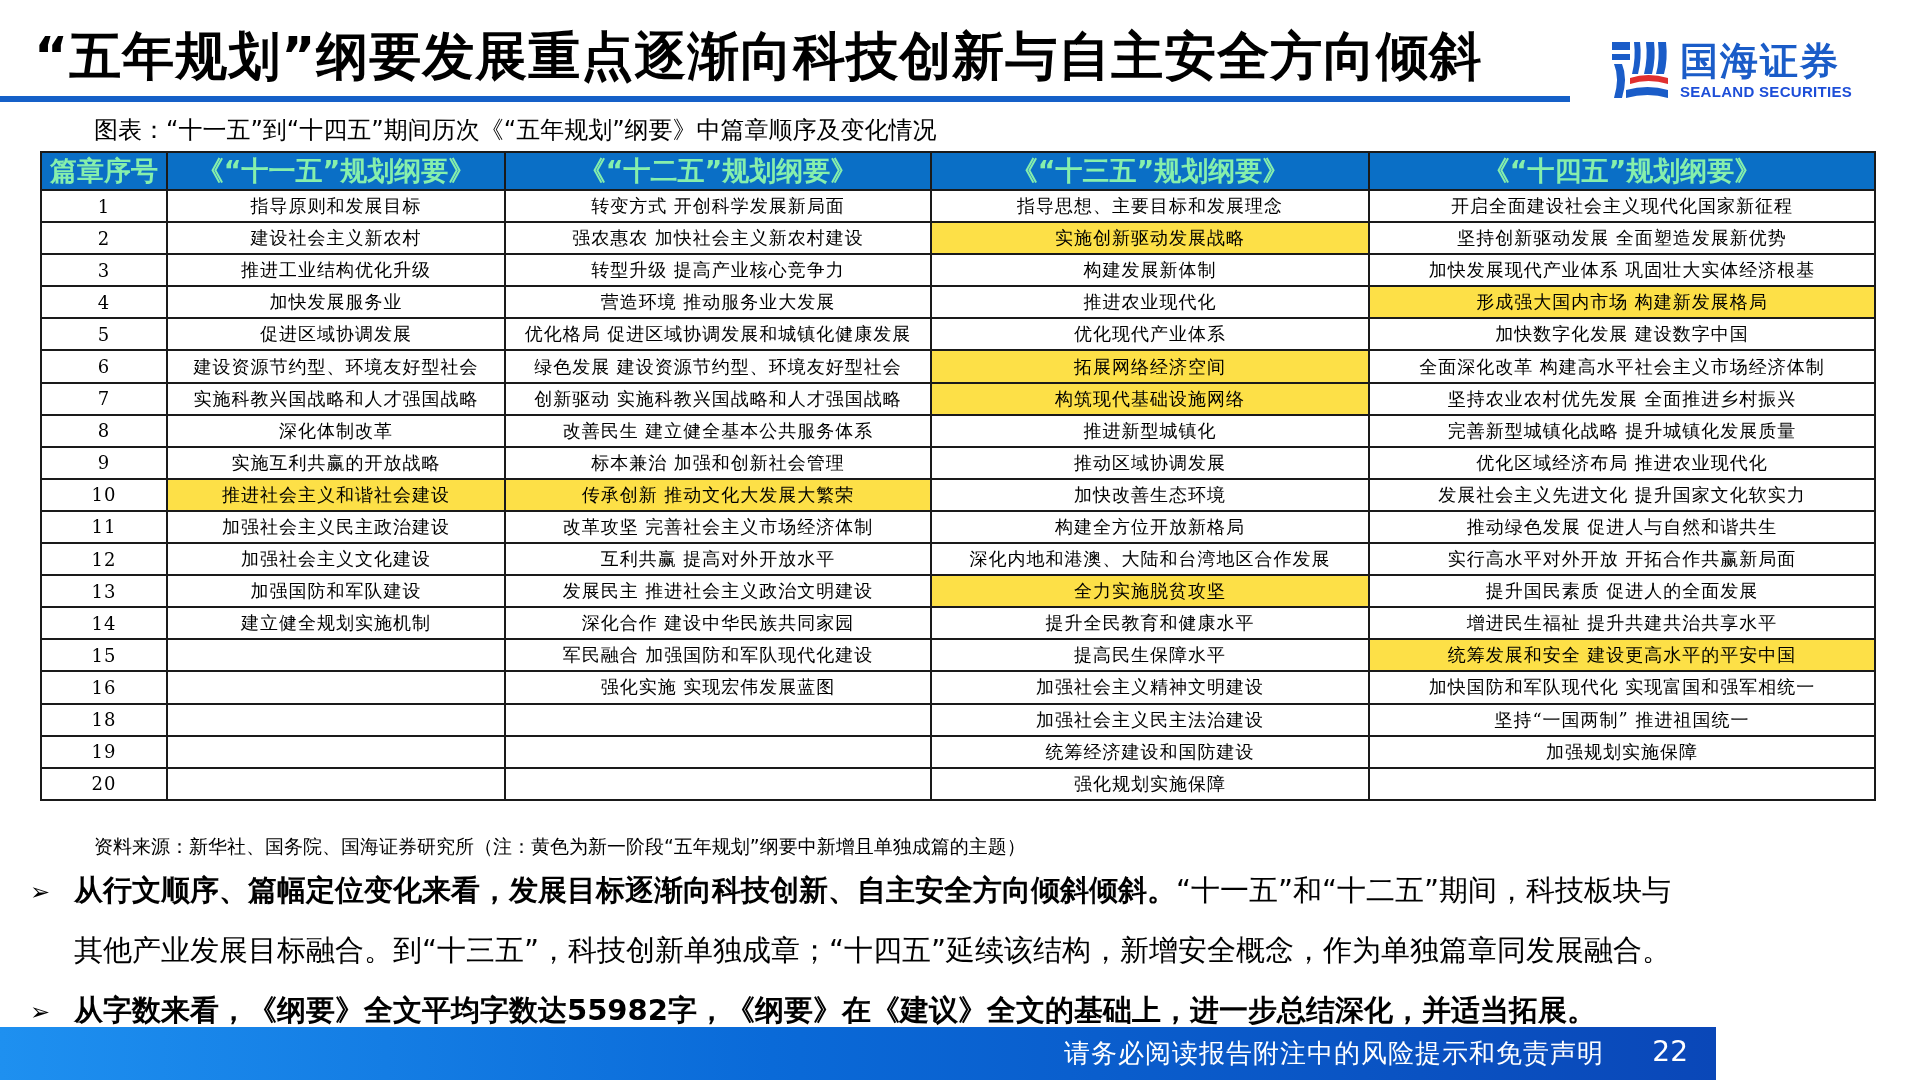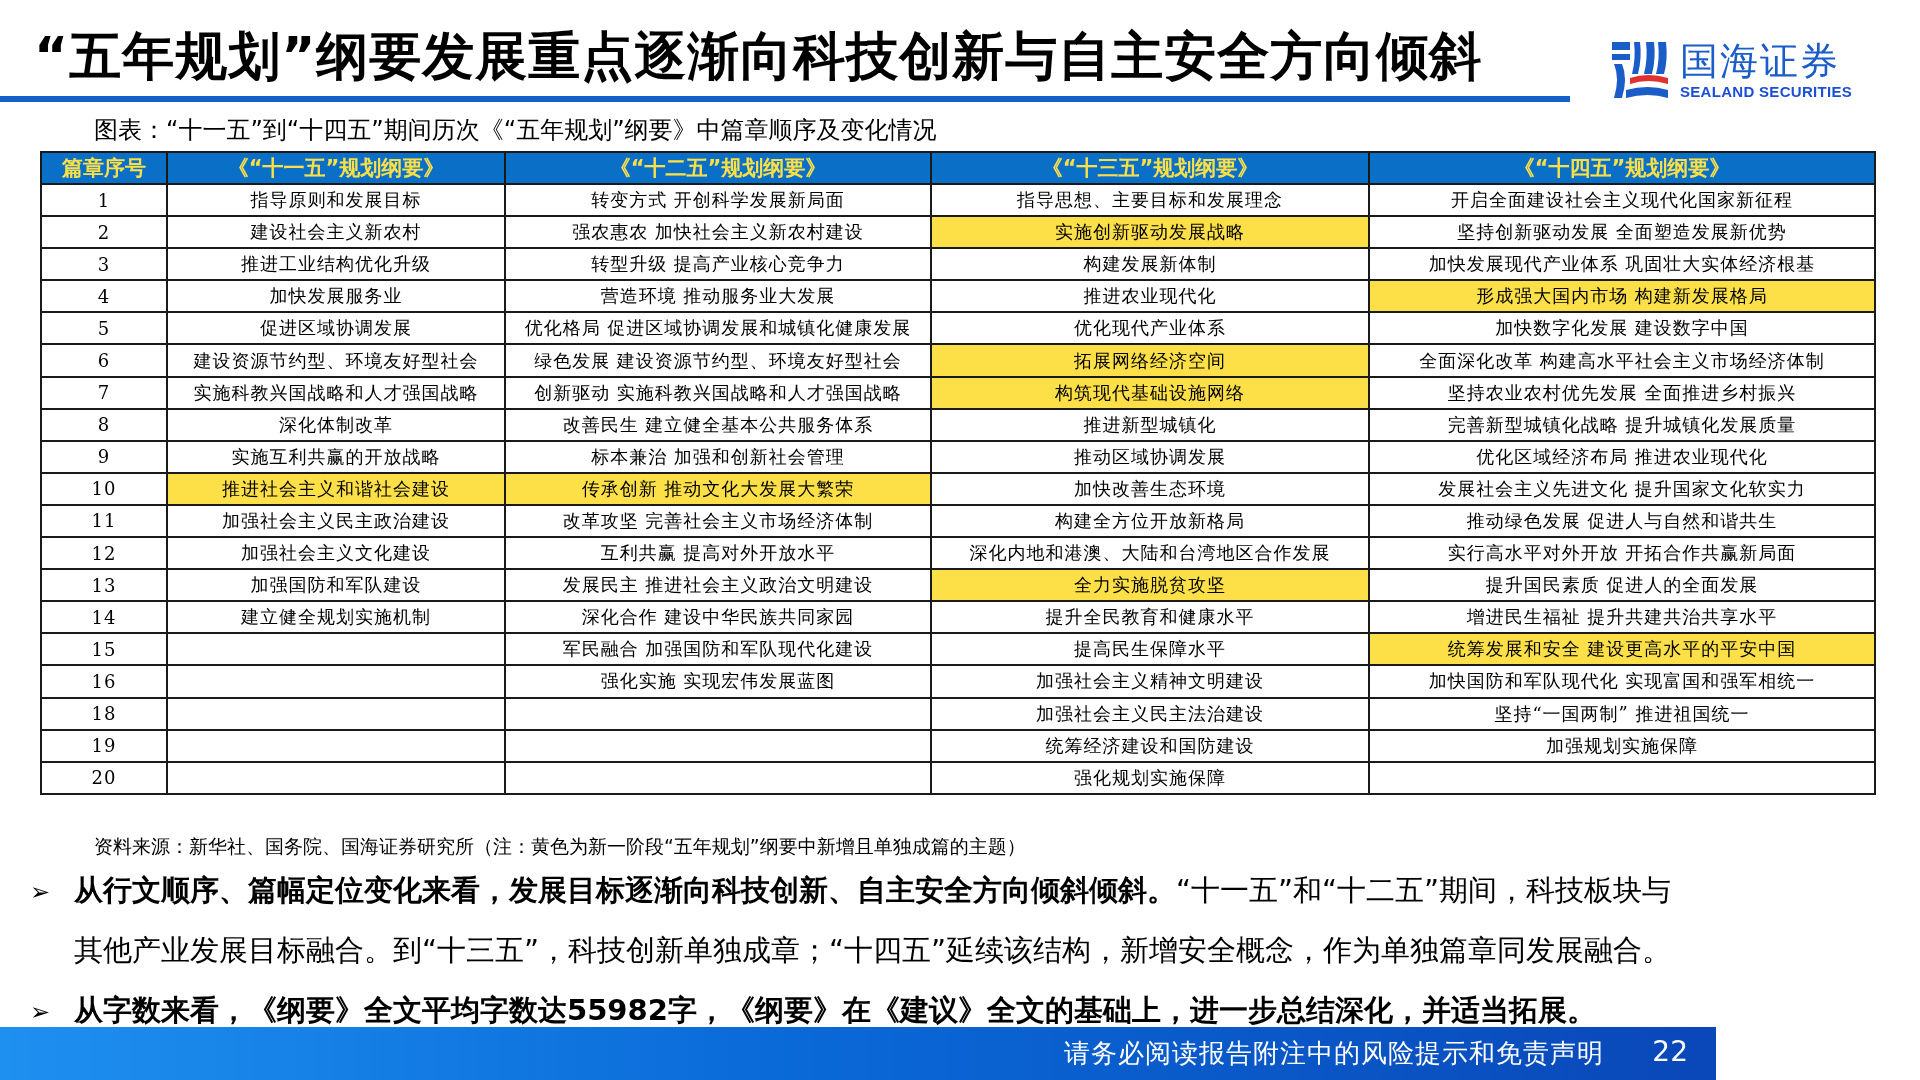--- a/index.html
+++ b/index.html
@@ -15,36 +15,36 @@
   .title-bar {
     position: absolute; left: 0; top: 96px; width: 1570px; height: 6px;
     background: #1560c8;
   }
   .logo {
     position: absolute; left: 1610px; top: 30px; width: 270px; height: 80px;
     display: flex; align-items: center;
   }
   .logo-mark { width: 60px; height: 64px; position: relative; }
   .logo-text { margin-left: 10px; display: flex; flex-direction: column; }
-  .logo-cn { color: #1a5cc8; font-size: 38px; font-weight: normal; letter-spacing: 2px; line-height: 44px; font-family: "DejaVu Sans", sans-serif; }
+  .logo-cn { color: #1a5cc8; font-size: 38px; font-weight: bold; letter-spacing: 2px; line-height: 44px; font-family: "DejaVu Sans", sans-serif; }
   .logo-en { color: #1d4ed8; font-size: 15px; font-weight: bold; line-height: 18px; font-family: "Liberation Sans", sans-serif; letter-spacing: 0.3px; }
 
   .caption {
     position: absolute; left: 94px; top: 114px;
     font-size: 24px; color: #000; white-space: nowrap;
   }
 
   table.chapters {
     position: absolute; left: 40px; top: 151px; width: 1834px;
     border-collapse: collapse; table-layout: fixed;
     font-family: "DejaVu Serif", "Liberation Serif", serif;
   }
   table.chapters th {
-    background: #0a6fc6; color: #fde047; font-weight: bold; height: 32px;
-    font-size: 21px; border: 2px solid #1a1a1a; text-align: center;
+    background: #0a6fc6; color: #86efac; font-weight: bold; height: 32px;
+    font-size: 27px; border: 2px solid #1a1a1a; text-align: center;
     font-family: "DejaVu Sans", sans-serif;
   }
   table.chapters td {
     height: 32.1px; font-size: 18px; border: 2px solid #1a1a1a;
     text-align: center; white-space: nowrap; overflow: hidden;
     padding: 0 2px; letter-spacing: 1px;
   }
   table.chapters td.hl { background: #fde047; }
   table.chapters col.c0 { width: 126px; }
   table.chapters col.c1 { width: 338px; }

